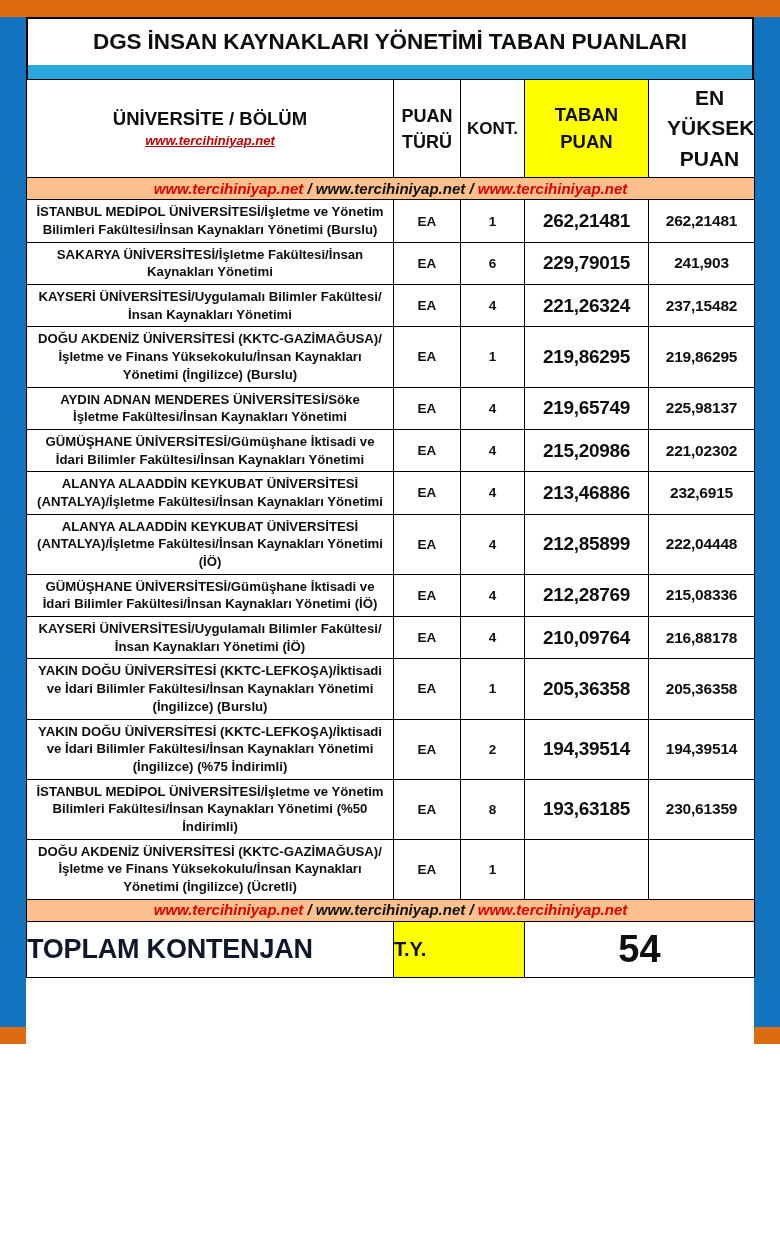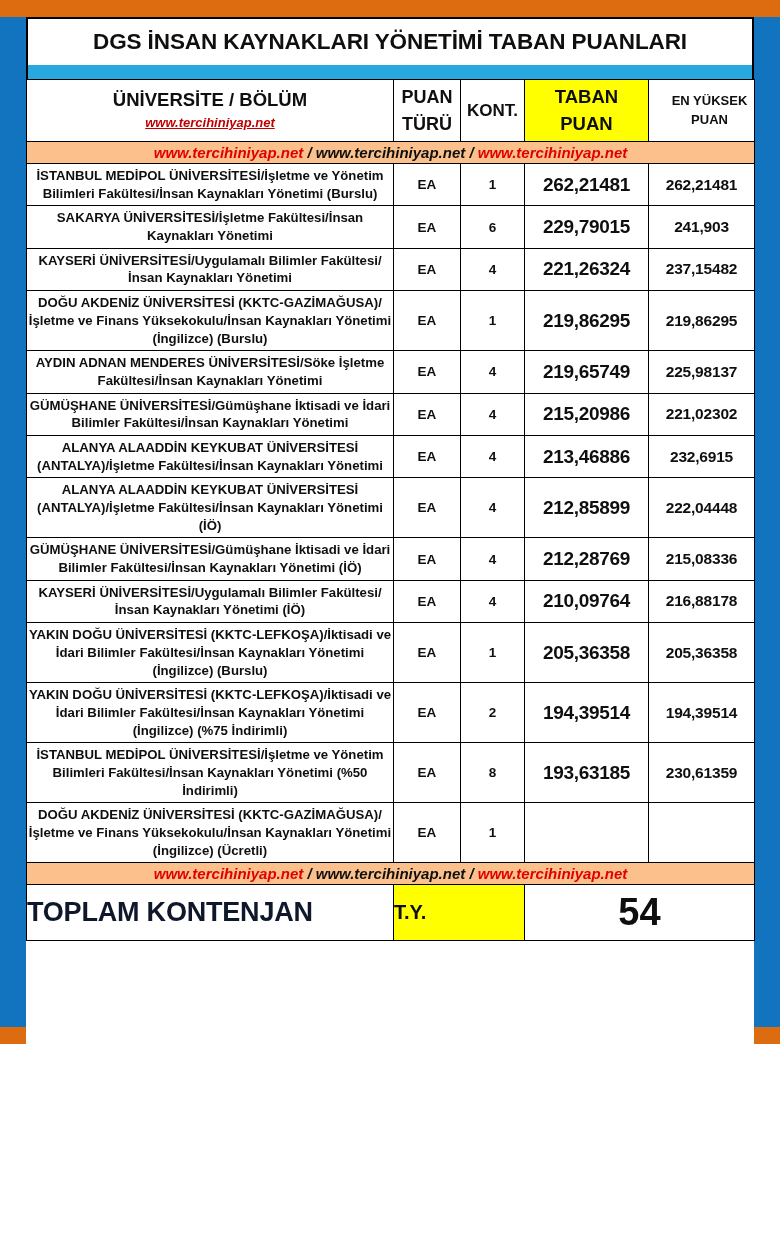--- a/index.html
+++ b/index.html
@@ -108,21 +108,21 @@
     font-style: italic;
     font-weight: bold;
     color: #C00000;
     text-decoration: underline;
     margin-top: 5px;
     display: block;
   }
   .hdr-two-line { font-size: 18px; line-height: 1.45; }
   .hdr-kont     { font-size: 17px; }
   .hdr-taban    { font-size: 18.5px; line-height: 1.45; background: #FFFF00 !important; }
-  .hdr-enyuk    { font-size: 13px;   line-height: 1.45; padding-left: 18px; }
+  .hdr-enyuk    { font-size: 21px;   line-height: 1.45; padding-left: 18px; }
 
   
   .promo-row td {
     background: #FBC08C !important;
     height: 22px;
     padding: 0;
     text-align: center;
   }
   .promo-text {
     font-size: 15px;
@@ -133,21 +133,21 @@
   }
   .promo-text .red { color: #E00000; }
 
   
   .cell-uni {
     text-align: center;
     font-size: 13.2px;
     font-weight: bold;
     color: #0f0f0f;
     line-height: 1.34;
-    padding: 3px 0;
+    padding: 3px 9px;
   }
   .cell-puan {
     text-align: center;
     font-size: 13.5px;
     font-weight: bold;
     color: #0f0f0f;
   }
   .cell-kont {
     text-align: center;
     font-size: 13.5px;

